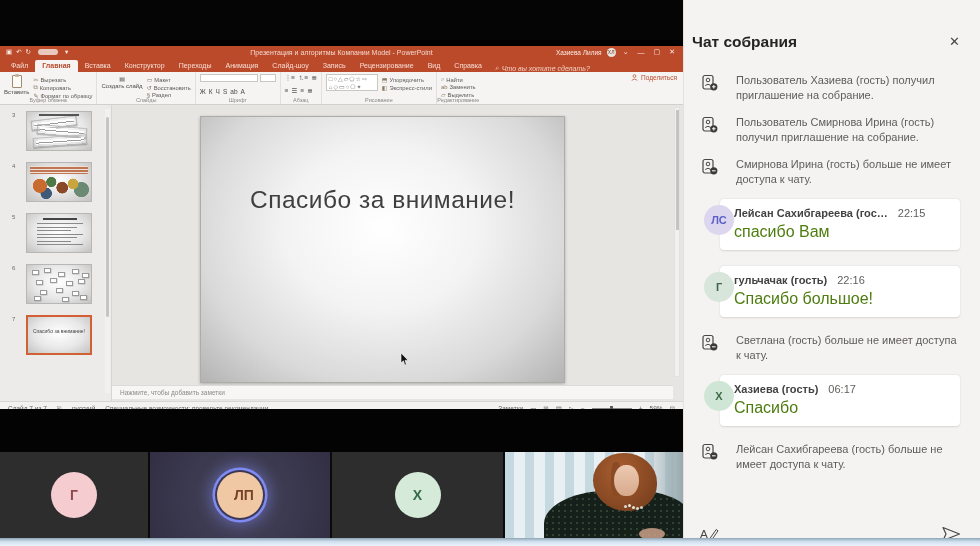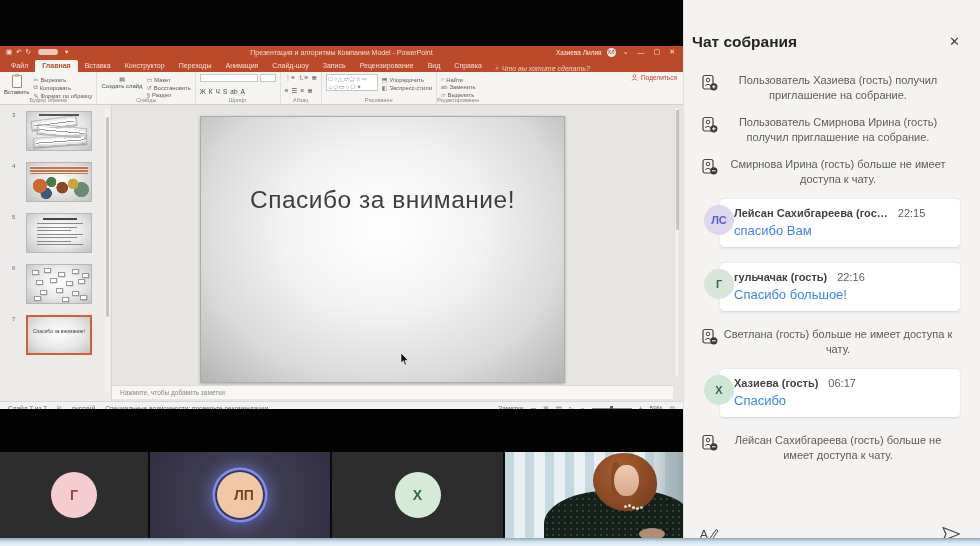--- a/index.html
+++ b/index.html
@@ -105,31 +105,31 @@
 
   .bottom-strip { position:absolute; left:0; top:538px; width:980px; height:8px; z-index:6;
                   background:linear-gradient(#8fa5b5, #cfe0ef 45%, #eef4fa); }
 
   
   .chat { position:absolute; left:683px; top:0; width:297px; height:546px; background:#f4f3f1; border-left:1px solid #e3e1de; display:flex; flex-direction:column; }
   .chat-header { display:flex; align-items:center; justify-content:space-between; padding:32px 16px 12px 8px; }
   .chat-title { font-size:15.5px; font-weight:bold; color:#252423; }
   .chat-close { font-size:13px; color:#484644; padding:2px 4px; }
   .chat-msgs { flex:1; padding:10px 18px 0 17px; overflow:hidden; }
-  .sysmsg { display:flex; gap:3px; margin-bottom:13px;text-align:center; }
+  .sysmsg { display:flex; gap:18px; margin-bottom:13px; }
   .sysmsg svg { flex:0 0 auto; margin-top:1px; }
   .systext { font-size:11px; line-height:1.32; color:#5f5d5b; max-width:234px; }
   .card { position:relative; margin:9px 2px 16px 19px; background:#fff; border-radius:4px; padding:8px 12px 9px 14px;
           box-shadow:0 0.5px 2px rgba(0,0,0,.13); }
   .card-avatar { position:absolute; left:-16px; top:6px; width:30px; height:30px; border-radius:50%;
                  display:flex; align-items:center; justify-content:center; font-size:11px; font-weight:bold; }
   .card-toprow { display:flex; align-items:baseline; }
   .card-name { font-size:11px; font-weight:bold; color:#424242; white-space:nowrap; overflow:hidden; max-width:158px; }
   .card-time { font-size:11px; color:#605e5c; margin-left:10px; }
-  .card-body { font-size:13px; color:#3b82f6; margin-top:4px; }
+  .card-body { font-size:16px; color:#4d7c0f; margin-top:4px; }
   .chat-input { margin:4px 16px 0 16px; height:40px; background:#fff; border:1px solid #e1dfdd; border-radius:4px;
                 display:flex; align-items:center; padding:0 12px; }
   .chat-placeholder { font-size:12.5px; color:#605e5c; }
   .chat-toolbar { display:flex; align-items:center; justify-content:space-between; padding:9px 18px 0 15px; height:34px; }
 </style>
 </head>
 <body>
 
 <div class="screen">
 

